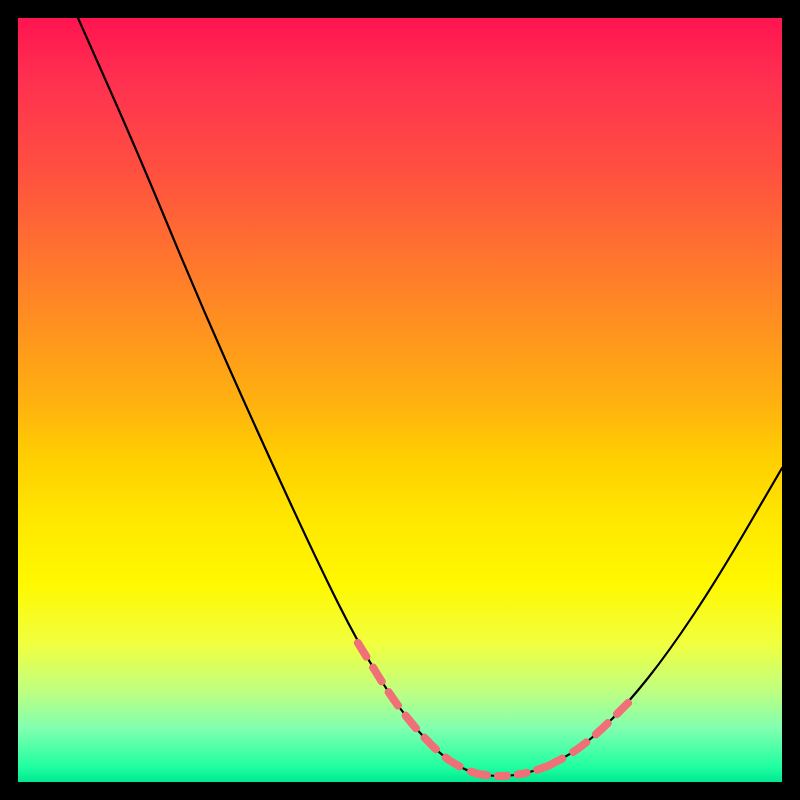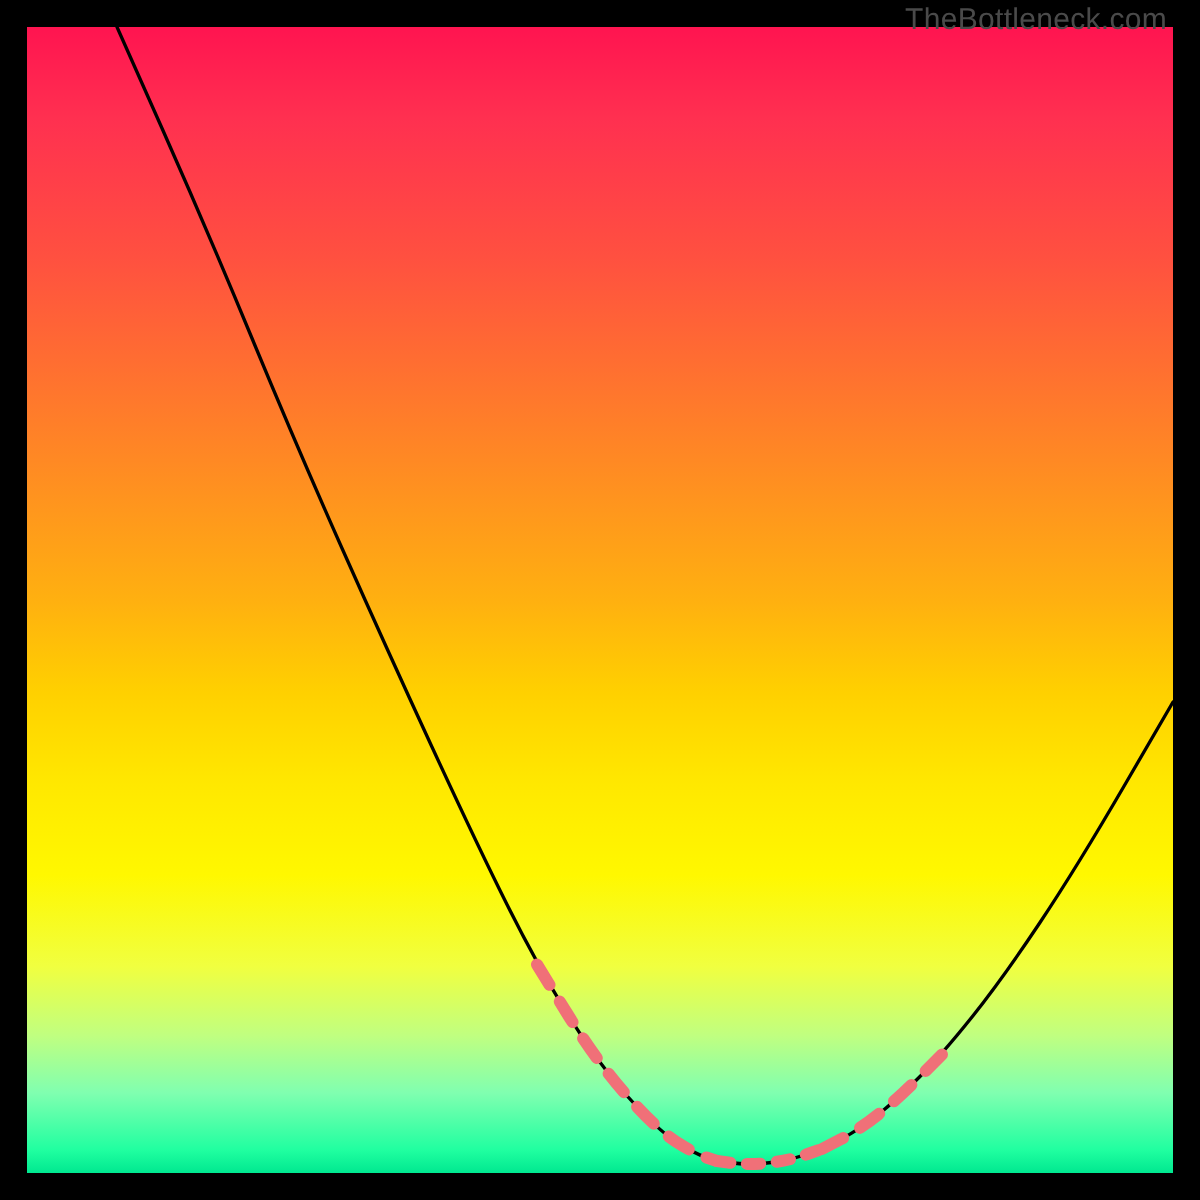--- a/index.html
+++ b/index.html
@@ -53,21 +53,20 @@
     left: 0;
     top: 0;
     width: 764px;
     height: 764px;
   }
 </style>
 </head>
 <body>
 
 <div class="chart-container">
-  <div class="watermark">TheBottleneck.com</div>
   <div class="plot-area">
     <svg class="curves" viewBox="0 0 764 764" preserveAspectRatio="none">
         <path d="M 60 0 Q 60 0 90 67.5 Q 120 135 150 207.5 Q 180 280 210 347.5 Q 240 415 270 480 Q 300 545 320 585 Q 340 625 360 657.5 Q 380 690 400 712.5 Q 420 735 432.5 743 Q 445 751 452.5 753.5 Q 460 756 467.5 757 Q 475 758 482.5 758 Q 490 758 500 756.5 Q 510 755 520 751.5 Q 530 748 542.5 741.5 Q 555 735 567.5 725 Q 580 715 595 700 Q 610 685 630 660 Q 650 635 675 597.5 Q 700 560 732 505 L 764 450" fill="none" stroke="#000000" stroke-width="2.2" stroke-linecap="round" stroke-linejoin="round"></path>
         <path d="M 340 625 Q 340 625 360 657.5 Q 380 690 400 712.5 Q 420 735 432.5 743 Q 445 751 452.5 753.5 L 460 756" fill="none" stroke="#f07078" stroke-width="8" stroke-linecap="round" stroke-linejoin="round" stroke-dasharray="16 13"></path>
         <path d="M 460 756 Q 460 756 467.5 757 Q 475 758 482.5 758 Q 490 758 500 756.5 Q 510 755 520 751.5 L 530 748" fill="none" stroke="#f07078" stroke-width="8" stroke-linecap="round" stroke-linejoin="round" stroke-dasharray="9 11"></path>
         <path d="M 530 748 Q 530 748 542.5 741.5 Q 555 735 567.5 725 Q 580 715 595 700 L 610 685" fill="none" stroke="#f07078" stroke-width="8" stroke-linecap="round" stroke-linejoin="round" stroke-dasharray="16 13"></path>
       </svg>
   </div>
 </div>
 

